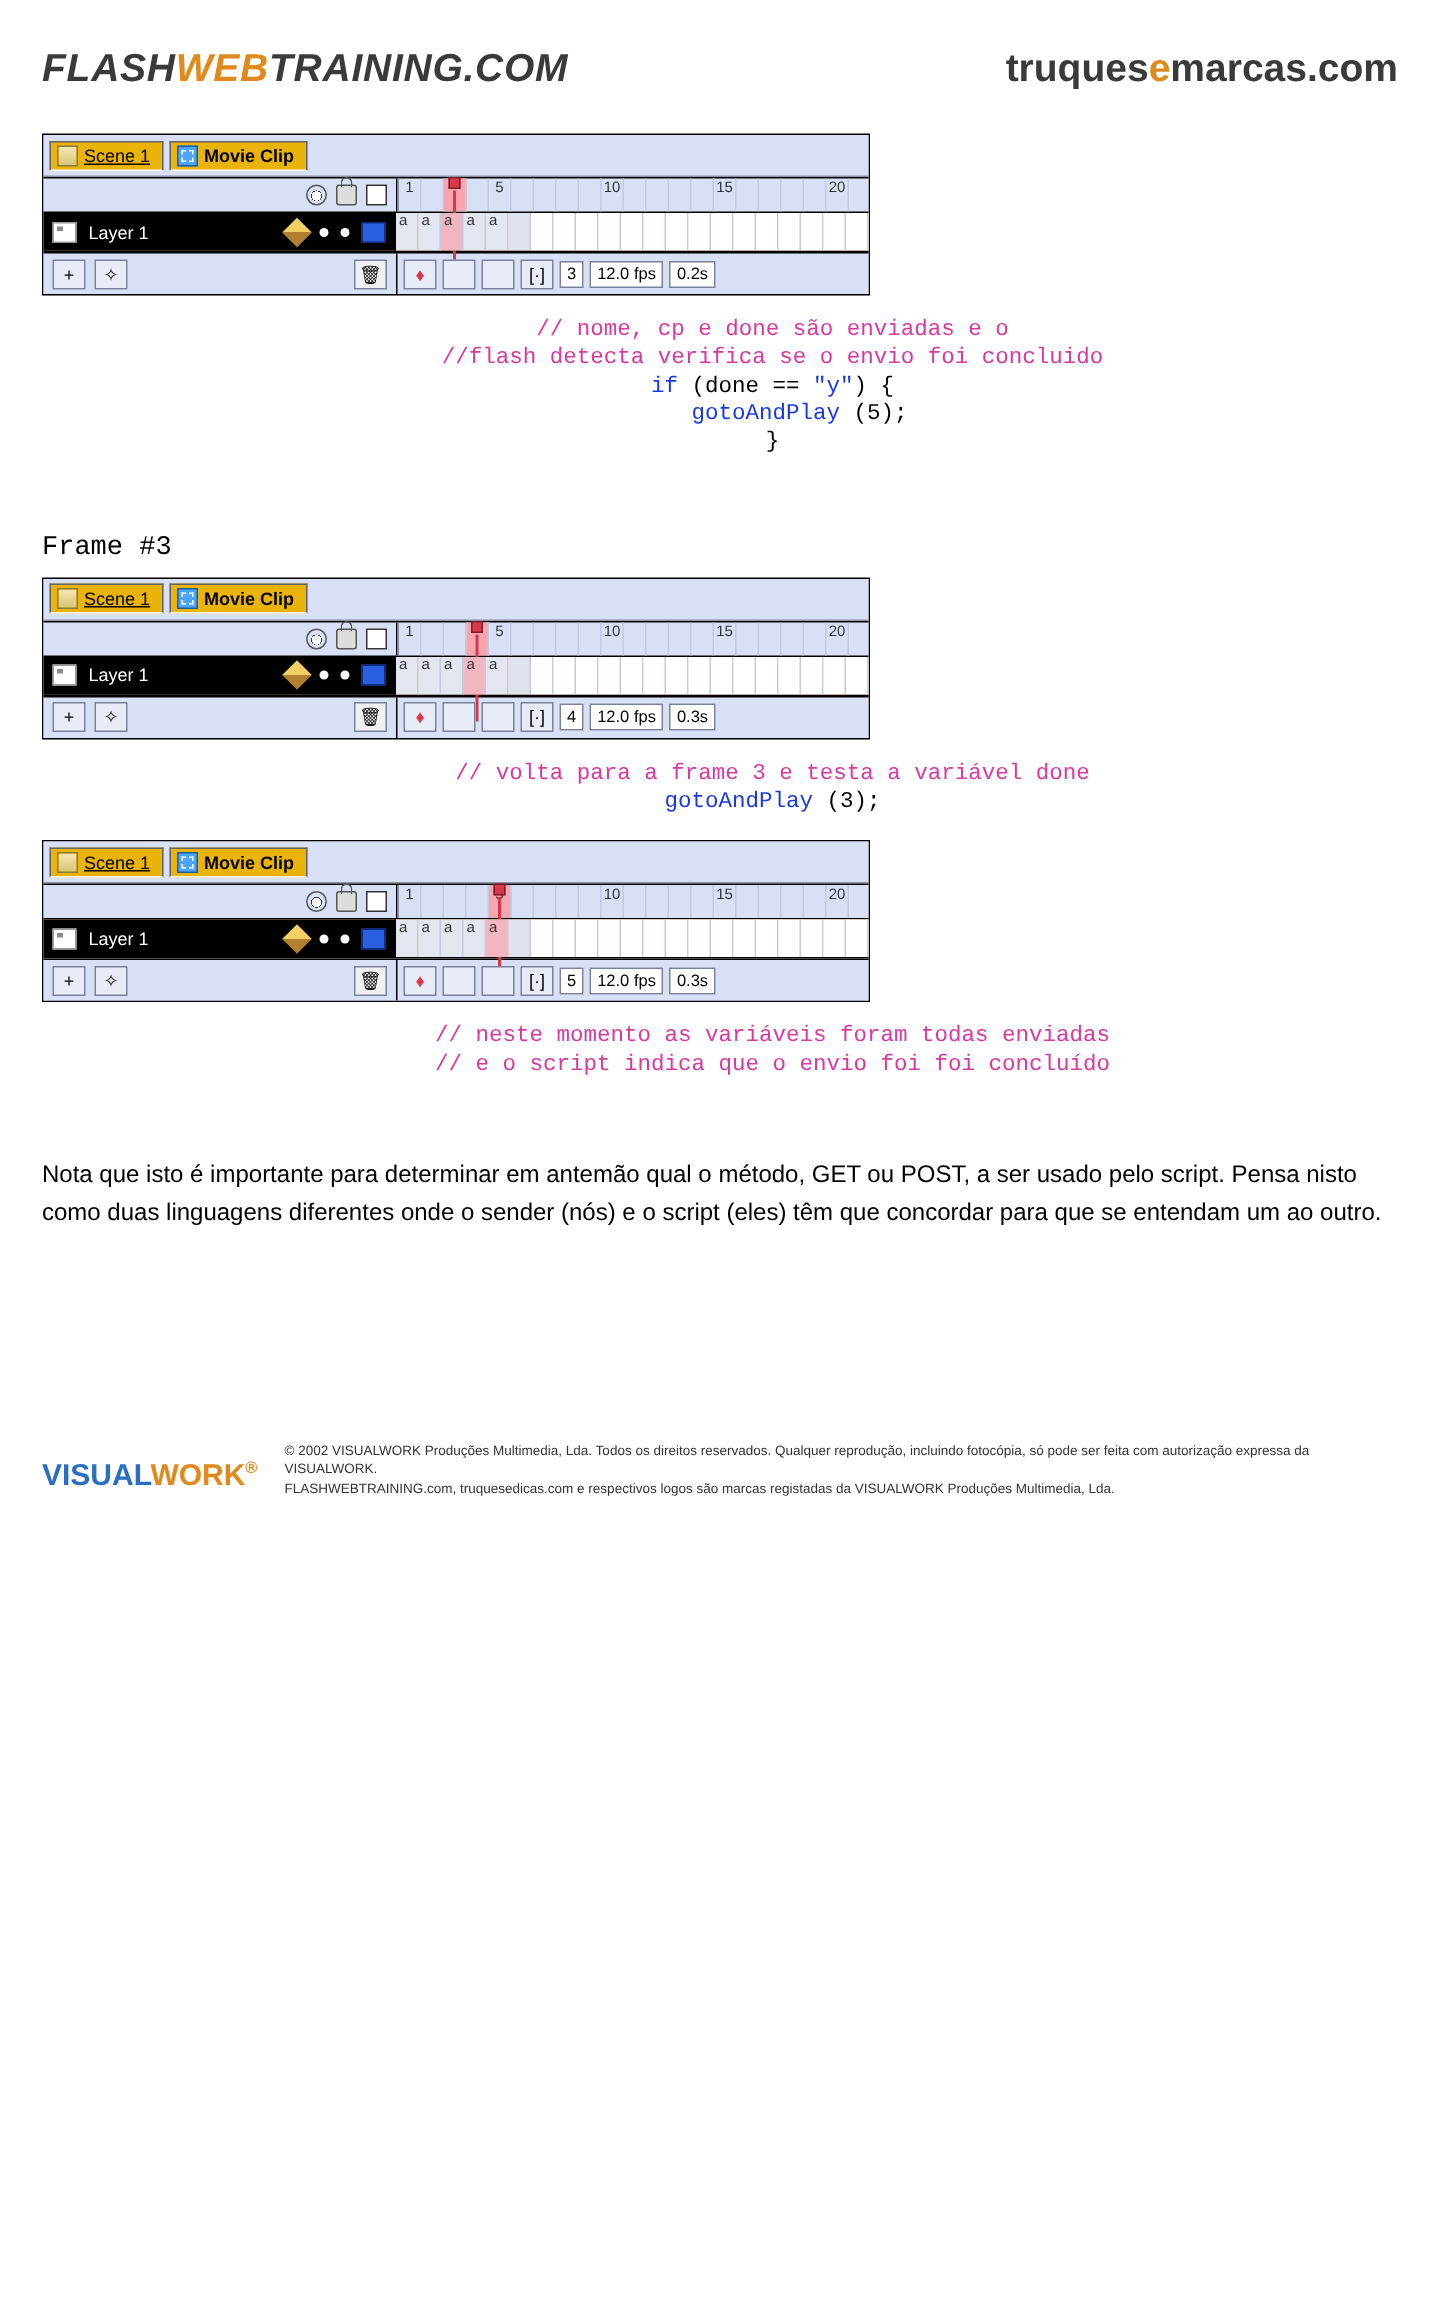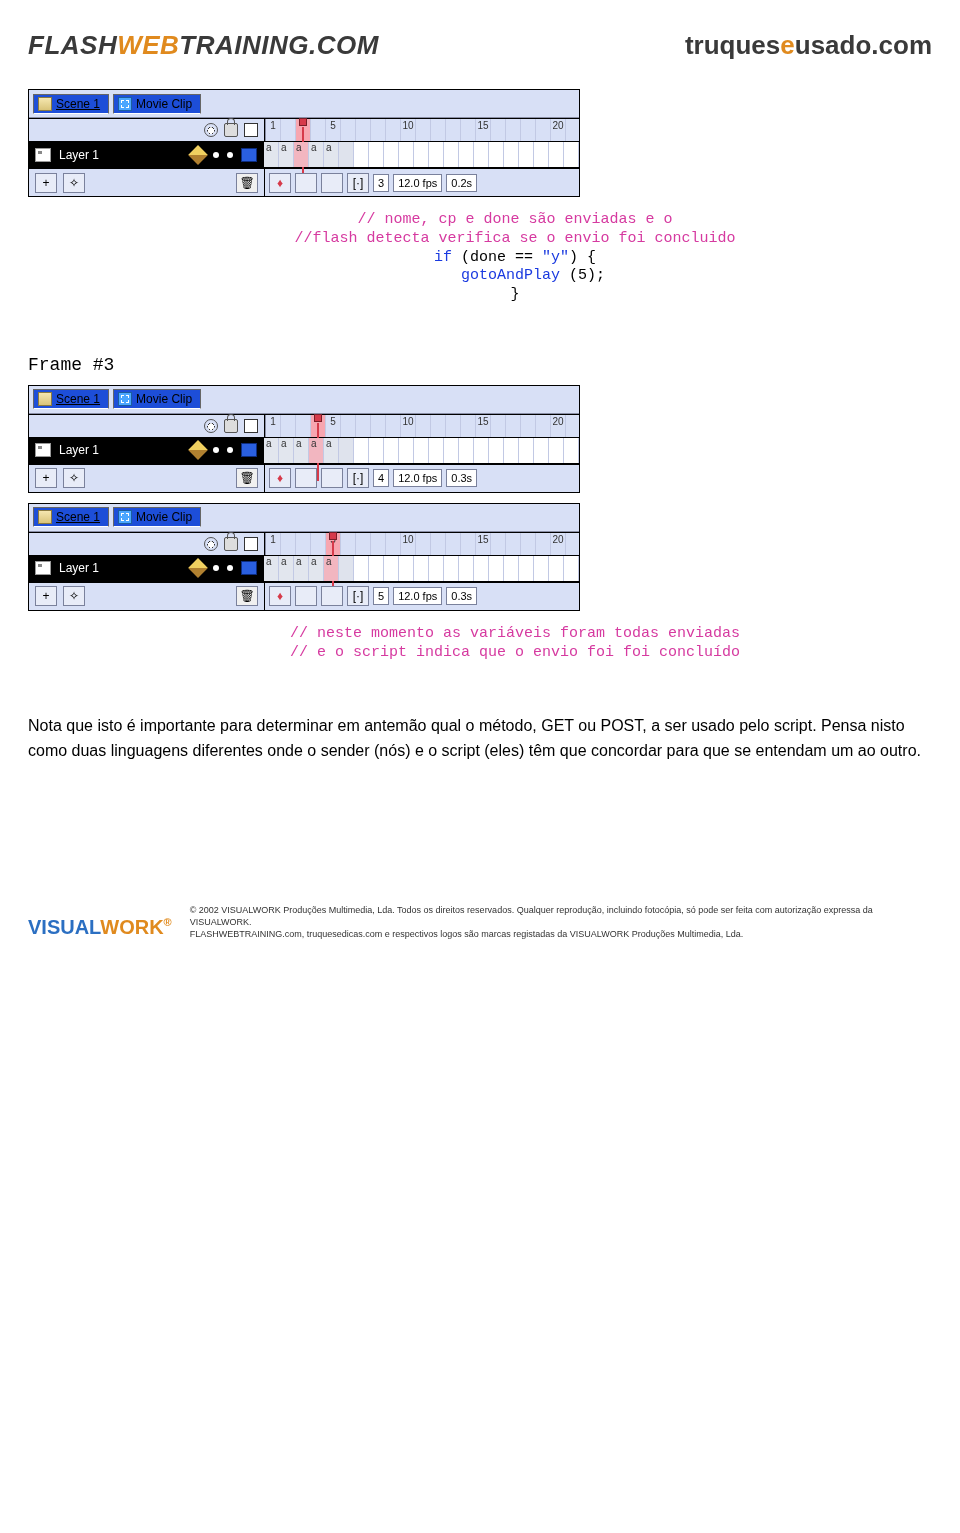--- a/index.html
+++ b/index.html
@@ -34,28 +34,28 @@
     display: flex;
     align-items: center;
     background: #d8e0f6;
     border-bottom: 1px solid #8a8fa6;
     height: 28px;
     padding-left: 4px;
     gap: 4px;
   }
   .tl-tab {
     display: inline-flex; align-items: center;
-    background: #1d4ed8;
+    background: #eab308;
     border: 1px solid #666;
     border-bottom-color: #fff;
     padding: 2px 8px 2px 4px;
     gap: 4px;
   }
   .tl-tab.crumb { text-decoration: underline; }
-  .tl-tab.active { font-weight: normal; text-decoration: none; justify-content: center; }
+  .tl-tab.active { font-weight: bold; text-decoration: none; justify-content: center; }
   .tl-tab .ic { width: 14px; height: 14px; display: inline-block; }
   .ic-scene { background: linear-gradient(#f5e7b0,#d9c47a); border: 1px solid #8a7a40; }
   .ic-mc { background: #4aa6ff; border: 1px solid #1a5ea0; position: relative; }
   .ic-mc::before { content:""; position:absolute; inset:2px; border:1px dashed #fff; }
 
   .tl-head {
     display: flex;
     border-top: 1px solid #000;
     border-bottom: 1px solid #000;
     height: 24px;
@@ -156,21 +156,21 @@
 </head>
 <body>
 
 <div class="page">
 
   <div class="header">
     <div class="logo-left">
       <span class="dk">FLASH</span><span class="or">WEB</span><span class="dk">TRAINING.COM</span>
     </div>
     <div class="logo-right">
-      <span class="dk">truques</span><span class="or">e</span><span class="dk">usado.com</span>
+      <span class="dk">truques</span><span class="or">e</span><span class="dk">marcas.com</span>
     </div>
   </div>
 
   <div class="timeline">
     <div class="tl-top">
       <span class="tl-tab crumb">
           <span class="ic ic-scene"></span>
           <span>Scene 1</span>
         </span>
       <span class="tl-tab active">
@@ -388,20 +388,22 @@
         <span class="ico onion"></span>
         <span class="ico onion"></span>
         <span class="ico">[·]</span>
         <span class="fld">4</span>
         <span class="fld">12.0 fps</span>
         <span class="fld">0.3s</span>
       </div>
     </div>
   </div>
 
+  <div class="code"><span class="c-pink">// volta para a frame 3 e testa a variável done</span>
+<span class="c-blue">gotoAndPlay</span><span class="c-blk"> (3);</span></div>
 
 
   <div class="timeline">
     <div class="tl-top">
       <span class="tl-tab crumb">
           <span class="ic ic-scene"></span>
           <span>Scene 1</span>
         </span>
       <span class="tl-tab active">
           <span class="ic ic-mc"></span>

